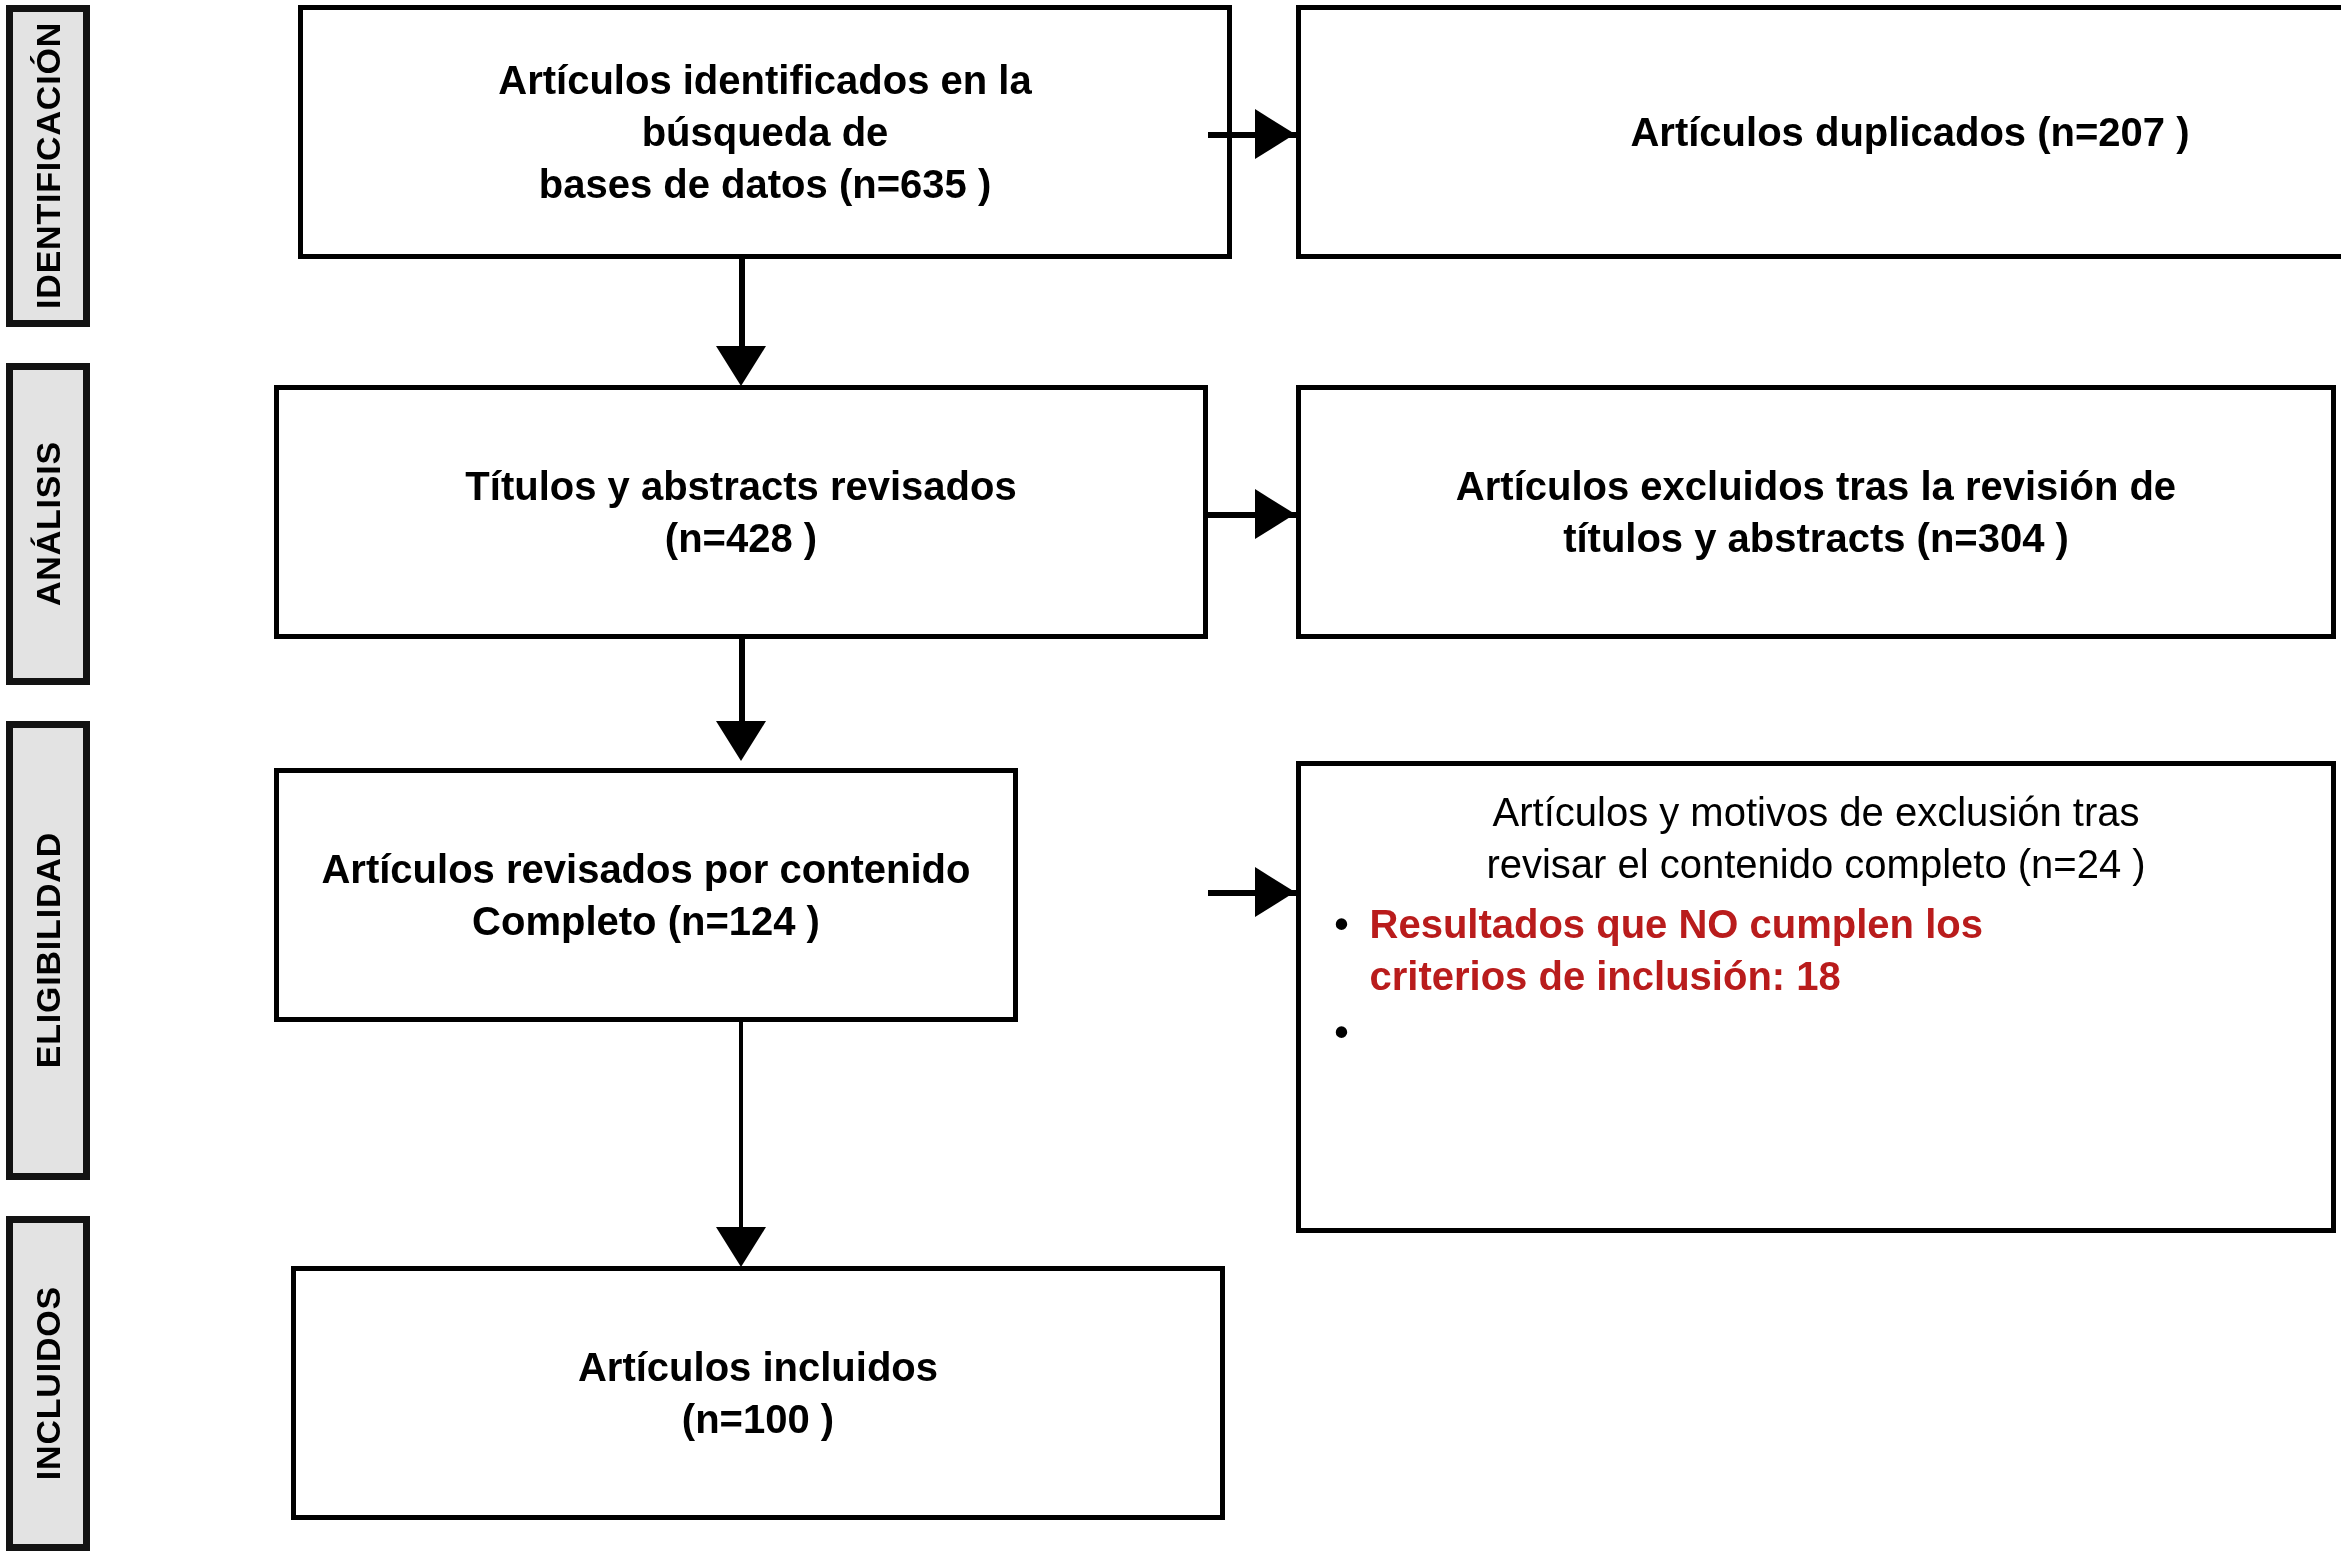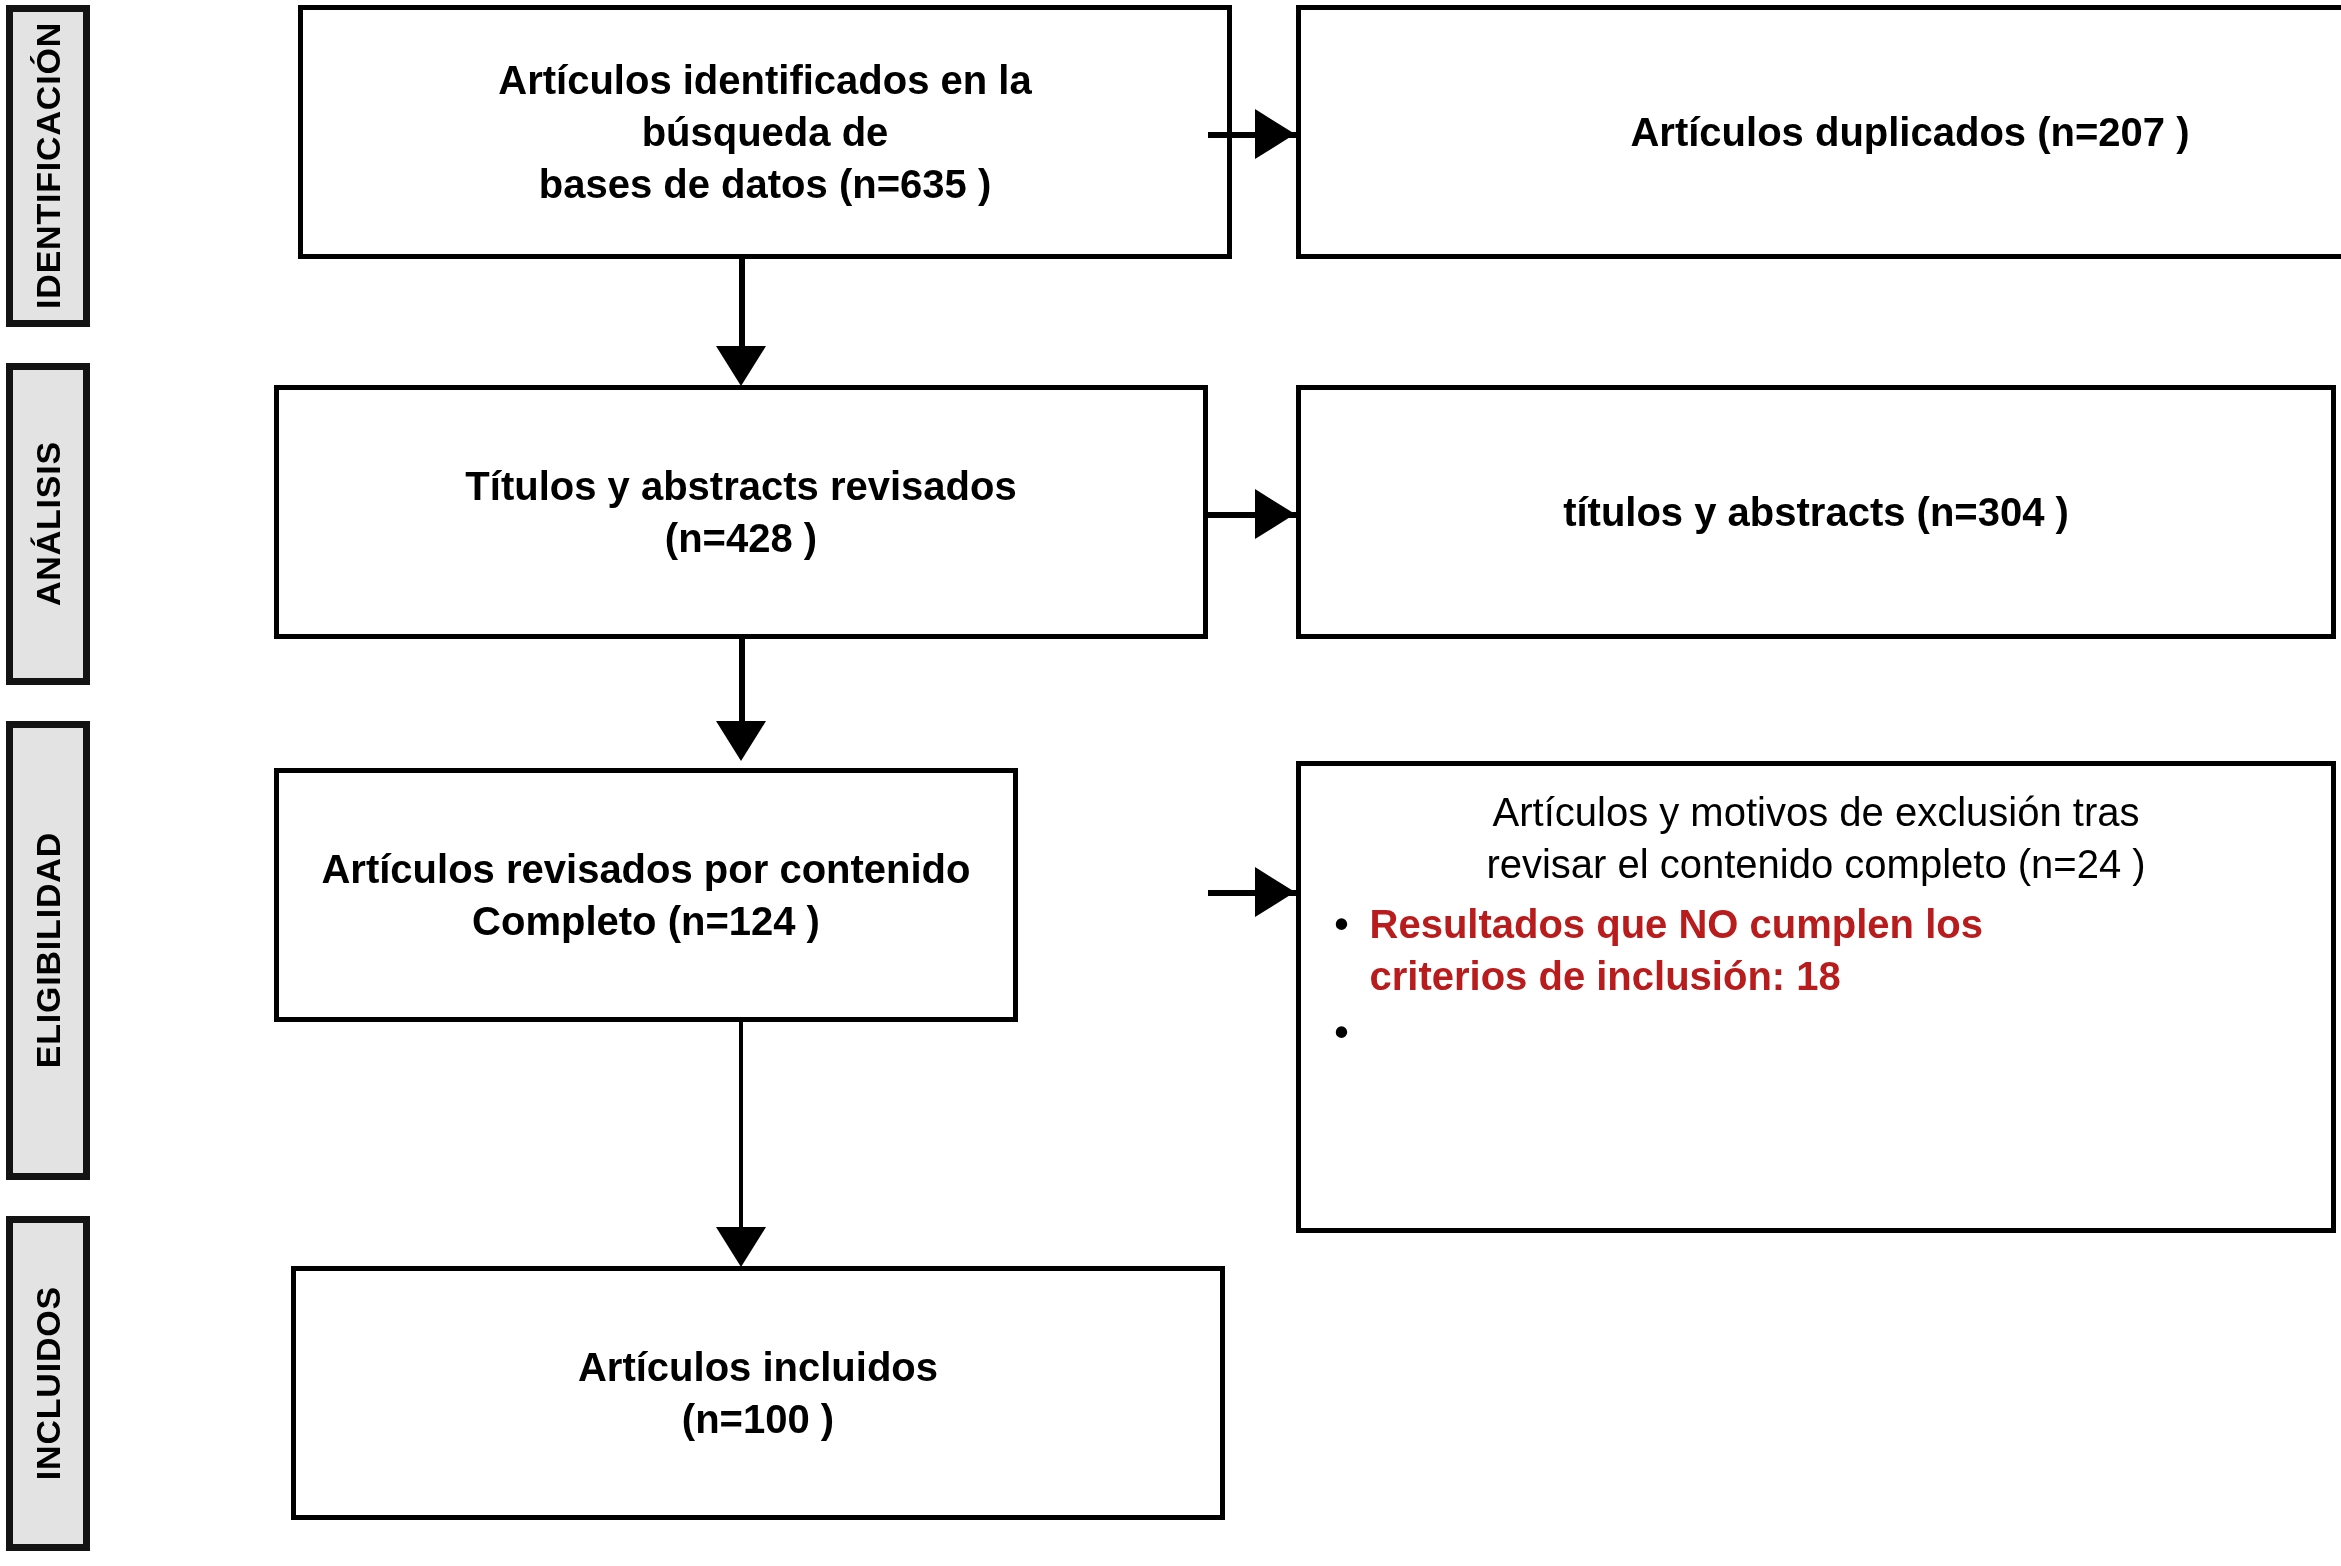--- a/index.html
+++ b/index.html
@@ -168,20 +168,21 @@
 
   <div class="flow-box" style="left:274px; top:385px; width:934px; height:254px;">
     <div class="line">Títulos y abstracts revisados</div>
     <div class="line">(n=428 )</div>
   </div>
 
   <div class="conn-h" style="left:1208px; top:512px; width:89px;"></div>
   <div class="arrow-right" style="left:1255px; top:489px;"></div>
 
   <div class="flow-box" style="left:1296px; top:385px; width:1040px; height:254px;">
+    <div class="line">Artículos excluidos tras la revisión de</div>
     <div class="line">títulos y abstracts (n=304 )</div>
   </div>
 
   <div class="conn-v" style="left:739px; top:638px; height:90px;"></div>
   <div class="arrow-down" style="left:716px; top:721px;"></div>
 
   <div class="flow-box" style="left:274px; top:768px; width:744px; height:254px;">
     <div class="line">Artículos revisados por contenido</div>
     <div class="line">Completo (n=124 )</div>
   </div>

